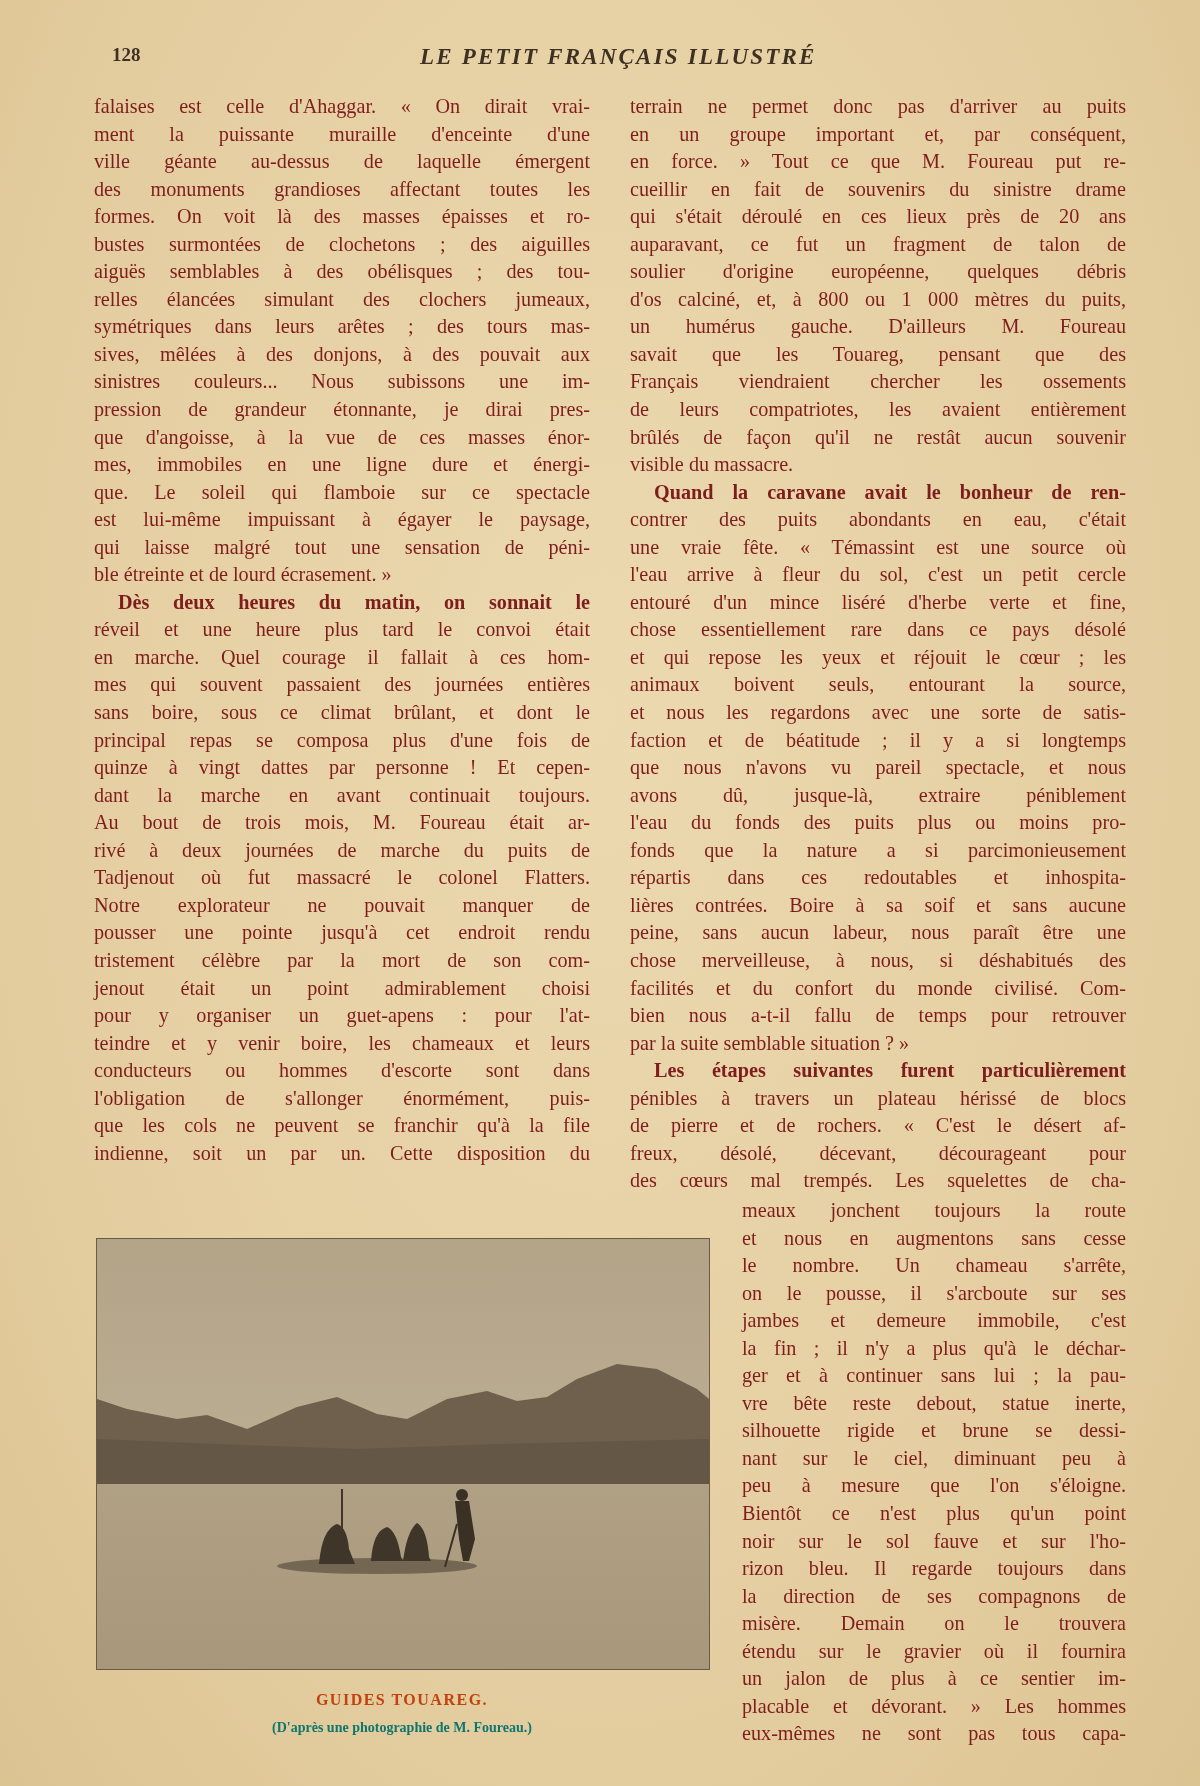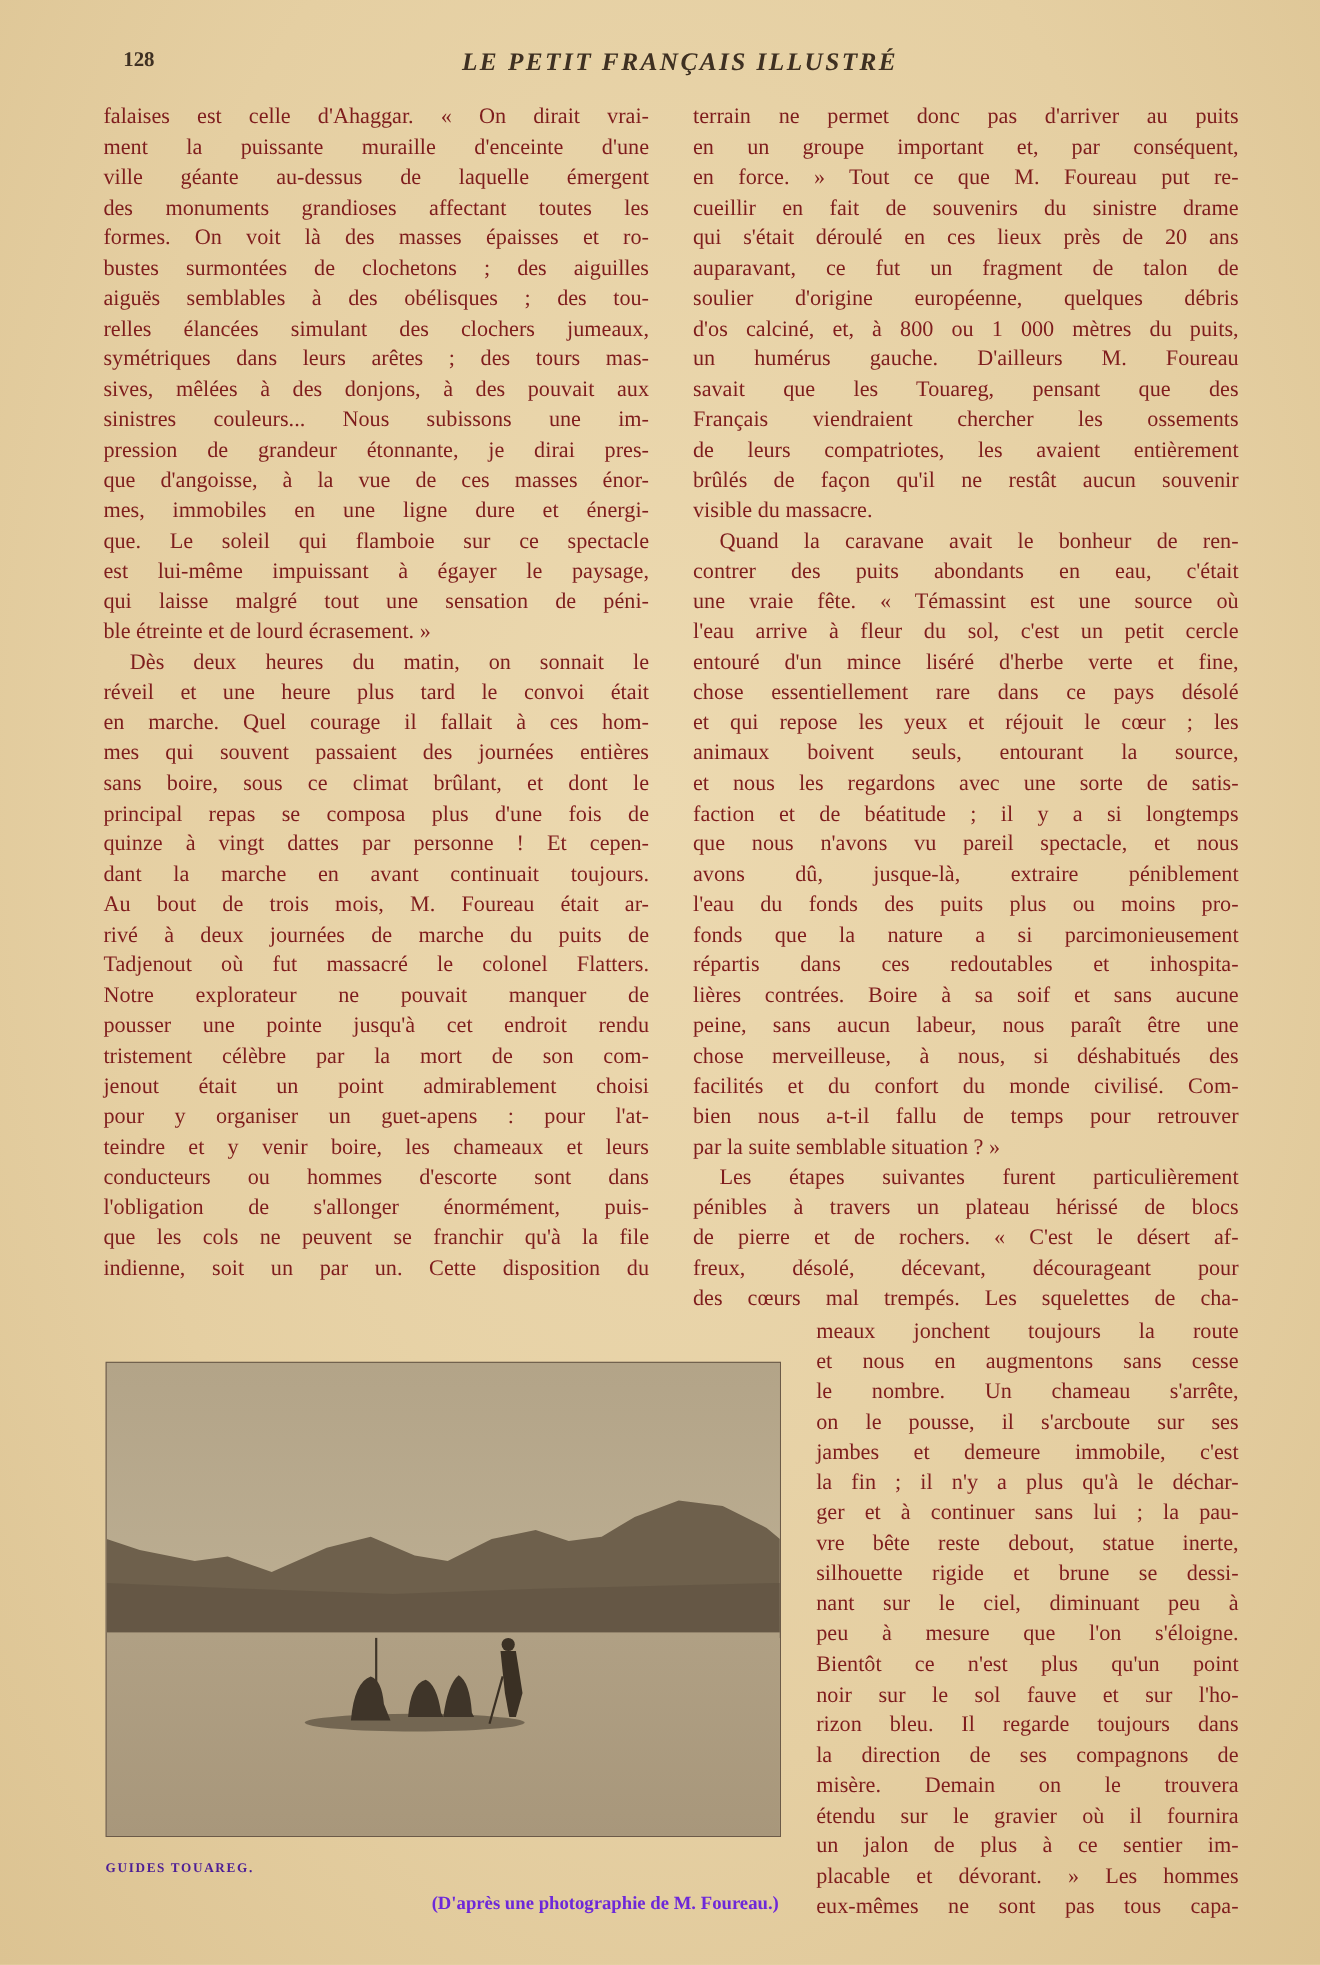--- a/index.html
+++ b/index.html
@@ -30,41 +30,41 @@
     color: #7f1d1d;
   }
   .col .line {
     display: block;
     white-space: nowrap;
     text-align: justify;
     text-align-last: justify;
     height: 27.55px;
   }
   .col .line.last { text-align-last: left; }
-  .col .line.indent { padding-left: 24px; }
+  .col .line.indent { padding-left: 24px; font-weight: bold; }
   #col-left { left: 94px; top: 93px; width: 496px; }
   #col-right { left: 630px; top: 93px; width: 496px; }
   #col-right-narrow { left: 742px; top: 1197px; width: 384px; }
 
   .figure {
     position: absolute; left: 96px; top: 1238px; width: 612px; height: 430px;
     border: 1px solid #6b5a48;
     background: #b9a88c;
     overflow: hidden;
   }
   .figure svg { display: block; width: 100%; height: 100%; }
   .caption-title {
     position: absolute; left: 96px; width: 612px; top: 1691px;
-    font-size: 12px; font-weight: bold; letter-spacing: 1.5px;
-    color: #4c1d95; font-family: "Liberation Serif", serif;
+    text-align: center; font-size: 16px; font-weight: bold; letter-spacing: 1.5px;
+    color: #c2410c; font-family: "Liberation Serif", serif;
   }
   .caption-credit {
     position: absolute; left: 96px; width: 612px; top: 1720px;
-    text-align: right; font-size: 17px; font-weight: bold;
-    color: #6d28d9; font-family: "Liberation Serif", serif;
+    text-align: center; font-size: 14px; font-weight: bold;
+    color: #0f766e; font-family: "Liberation Serif", serif;
   }
 </style>
 </head>
 <body>
 
 <div>
   <div class="page-number">128</div>
   <div class="running-head">LE PETIT FRANÇAIS ILLUSTRÉ</div>
 
   <div class="col" id="col-left">

